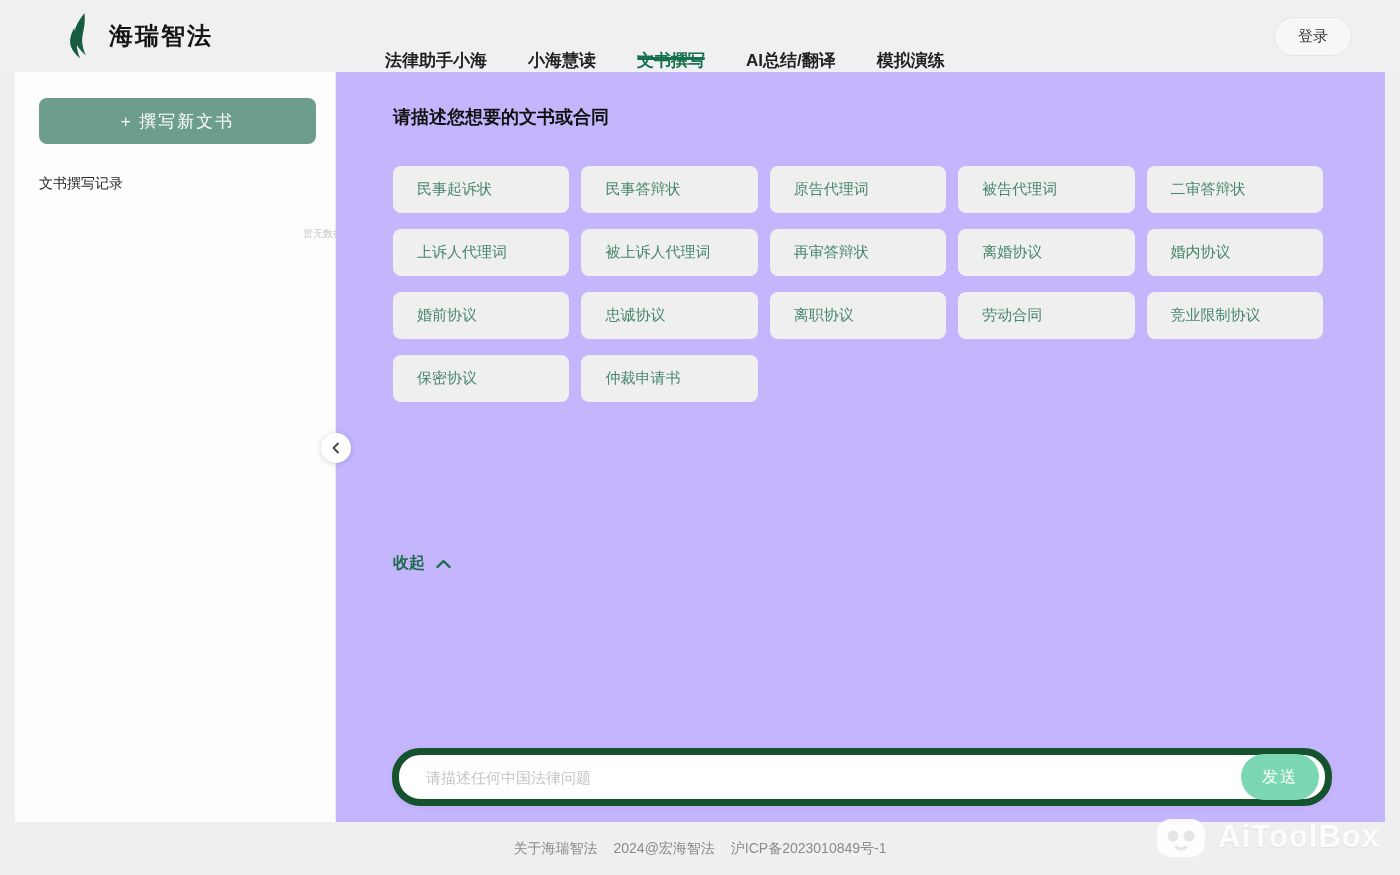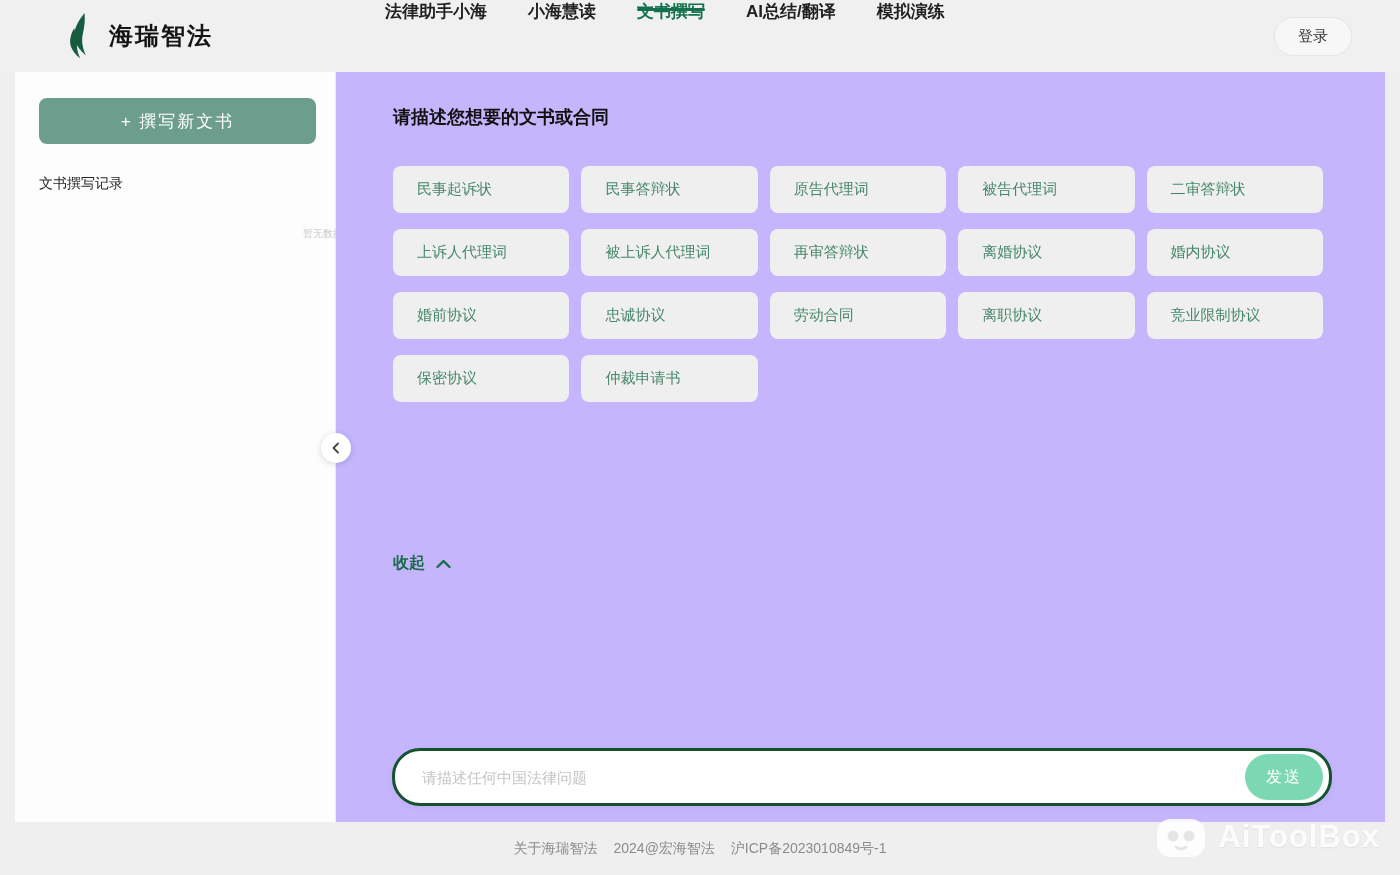--- a/index.html
+++ b/index.html
@@ -17,21 +17,21 @@
     position: absolute; top: 0; left: 0; width: 1400px; height: 72px;
     background: #f0f0f0;
   }
   .brand {
     position: absolute; left: 66px; top: 0; height: 72px;
     display: flex; align-items: center; gap: 13px;
   }
   .brand-title { font-size: 24px; font-weight: 700; color: #141414; letter-spacing: 2px; }
   .nav {
     position: absolute; left: 385px; top: 0; height: 72px;
-    display: flex; align-items: flex-start; gap: 41px;
+    display: flex; align-items: flex-end; gap: 41px;
   }
   .nav-item {
     position: relative; display: flex; align-items: center;
     font-size: 17px; font-weight: 700; color: #212121; cursor: pointer;
     white-space: nowrap;
   }
   .nav-item.active { color: #15714d; }
   .nav-item.active::after {
     content: ""; position: absolute; left: 0; right: 0; bottom: 12px;
     height: 3px; border-radius: 2px; background: #15714d;
@@ -90,21 +90,21 @@
   }
   .collapse-link {
     position: absolute; left: 57px; top: 481px;
     display: inline-flex; align-items: center; gap: 11px;
     font-size: 16px; font-weight: 700; color: #1c6b4b; cursor: pointer;
   }
 
   
   .chat-bar {
     position: absolute; left: 56px; bottom: 16px; width: 940px; height: 58px;
-    background: #ffffff; border: 3px solid #14532d; border-radius: 28px;
+    background: #ffffff; border: 7px solid #14532d; border-radius: 28px;
     box-shadow: 0 2px 10px rgba(0,0,0,0.03);
     display: flex; align-items: center;
   }
   .chat-input {
     flex: 1; height: 100%; border: none; outline: none; background: transparent;
     padding: 0 16px 0 27px; font-size: 15px; color: #333; font-family: inherit;
   }
   .chat-input::placeholder { color: #c4c4c4; }
   .send-btn {
     width: 78px; height: 46px; margin-right: 6px; flex: 0 0 auto;
@@ -178,22 +178,22 @@
     <div class="doc-btn">原告代理词</div>
     <div class="doc-btn">被告代理词</div>
     <div class="doc-btn">二审答辩状</div>
     <div class="doc-btn">上诉人代理词</div>
     <div class="doc-btn">被上诉人代理词</div>
     <div class="doc-btn">再审答辩状</div>
     <div class="doc-btn">离婚协议</div>
     <div class="doc-btn">婚内协议</div>
     <div class="doc-btn">婚前协议</div>
     <div class="doc-btn">忠诚协议</div>
+    <div class="doc-btn">离职协议</div>
     <div class="doc-btn">劳动合同</div>
-    <div class="doc-btn">离职协议</div>
     <div class="doc-btn">竞业限制协议</div>
     <div class="doc-btn">保密协议</div>
     <div class="doc-btn">仲裁申请书</div>
   </div>
 
   <div class="collapse-link">
     <span>收起</span>
     <span style="display:flex;">
       <svg width="15" height="10" viewBox="0 0 15 10">
         <polyline points="1.5,8 7.5,2 13.5,8" fill="none" stroke="#1c6b4b" stroke-width="2.4" stroke-linecap="round" stroke-linejoin="round"></polyline>

